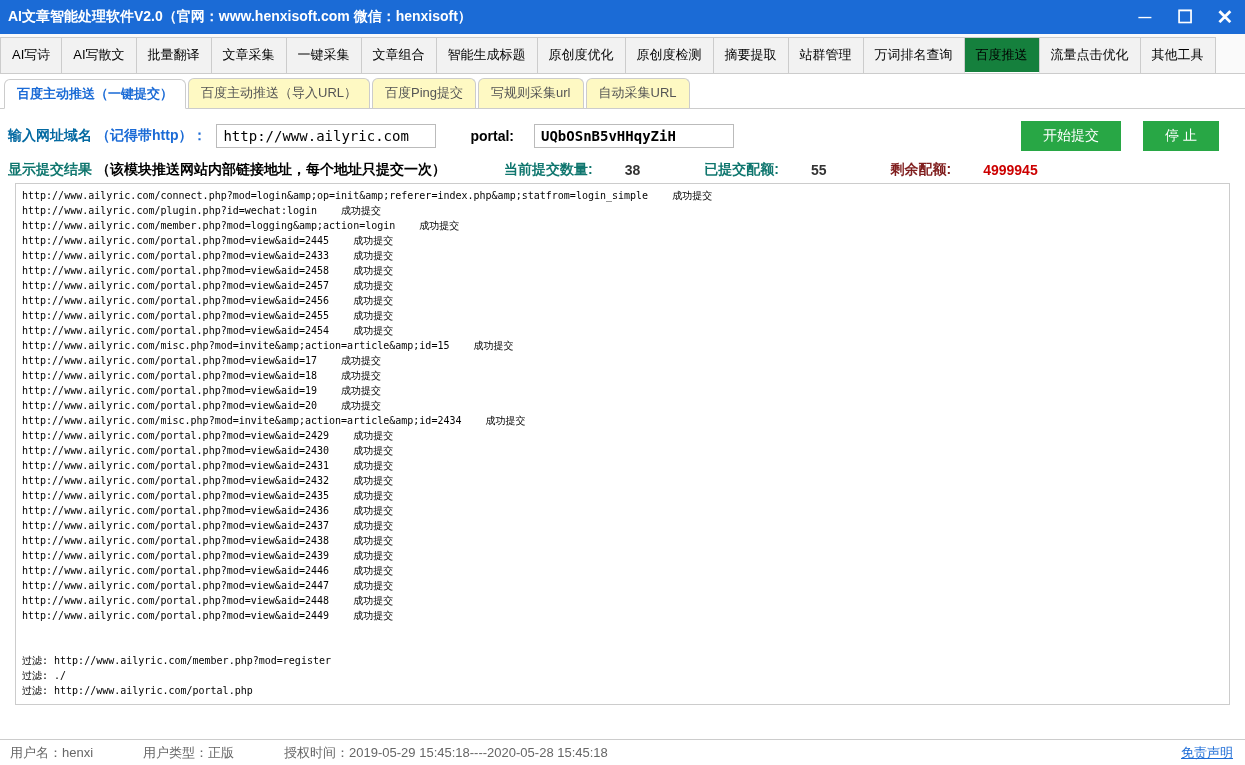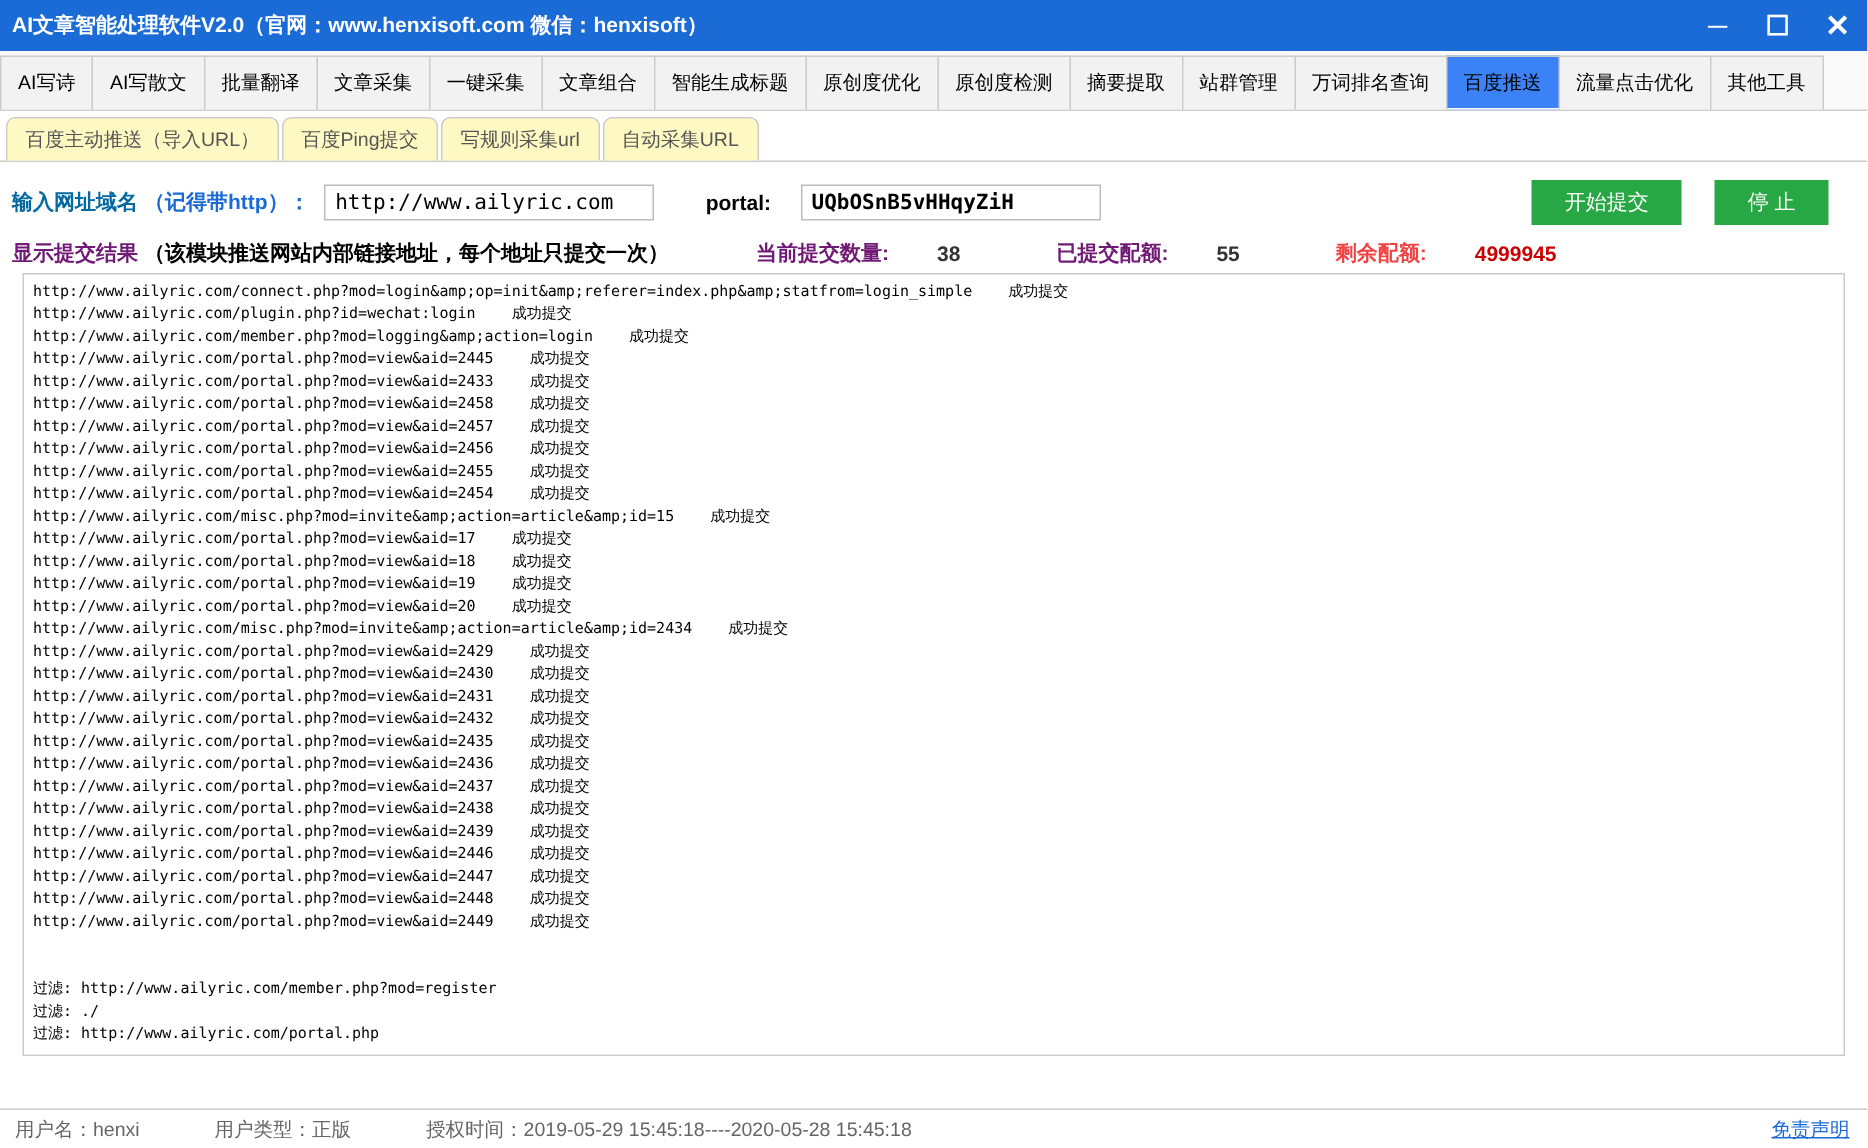--- a/index.html
+++ b/index.html
@@ -3,37 +3,37 @@
 <meta charset="utf-8">
 <style>
 * { box-sizing: border-box; margin: 0; padding: 0; }
 body { font-family: "Microsoft YaHei", "SimSun", sans-serif; font-size: 13px; background: #fff; width: 1245px; height: 765px; overflow: hidden; position: relative; }
 .titlebar { background: #1b6bd6; color: #fff; height: 34px; display: flex; align-items: center; padding: 0 8px; font-weight: bold; font-size: 14px; position: relative; }
 .titlebar .controls { position: absolute; right: 0; top: 0; display: flex; height: 34px; }
 .titlebar .ctrl { width: 40px; height: 34px; display: flex; align-items: center; justify-content: center; cursor: pointer; font-size: 18px; }
 .titlebar .ctrl.close { font-size: 20px; }
 .tabbar-main { display: flex; border-bottom: 1px solid #ccc; background: #fafafa; flex-wrap: wrap; }
 .tabbar-main .tab { border: 1px solid #ccc; border-bottom: none; padding: 8px 11px; background: #f2f2f2; cursor: pointer; font-size: 13px; margin-right: -1px; margin-top: 3px; }
-.tabbar-main .tab.active { background: #3b82f6; border-bottom: 1px solid #fff; position: relative; z-index: 2; color: #000; }
+.tabbar-main .tab.active { background: #15803d; border-bottom: 1px solid #fff; position: relative; z-index: 2; color: #000; }
 .tabbar-sub { display: flex; border-bottom: 1px solid #ccc; background: #fff; padding-left: 4px; }
 .tabbar-sub .subtab { border: 1px solid #ccc; border-bottom: none; border-radius: 6px 6px 0 0; padding: 5px 12px; background: #fef9c3; cursor: pointer; font-size: 13px; margin-right: 2px; margin-top: 4px; color: #555; }
 .tabbar-sub .subtab.active { background: #fff; color: #1b6bd6; font-weight: bold; border-bottom: 1px solid #fff; position: relative; top: 1px; }
 .inputbar { display: flex; align-items: center; padding: 12px 8px 10px 8px; gap: 4px; }
 .inputbar .lbl { font-weight: bold; color: #0369a1; font-size: 14px; }
 .inputbar .hint { font-weight: bold; color: #1b6bd6; font-size: 14px; }
 .inputbar input[type=text] { border: 1px solid #bbb; padding: 3px 6px; font-family: "SimSun", monospace; font-size: 14px; height: 24px; }
 .inputbar .url-in { width: 220px; margin-left: 6px; margin-right: 30px; }
 .inputbar .token-lbl { font-weight: bold; font-size: 14px; margin-right: 16px; }
 .inputbar .token-in { width: 200px; font-weight: bold; }
 .inputbar .spacer { flex: 1; }
 .inputbar .btn { border: none; color: #fff; padding: 6px 22px; font-size: 14px; cursor: pointer; margin-right: 18px; }
 .inputbar .btn.start { background: #28a745; }
 .inputbar .btn.stop { background: #28a745; }
 .statusbar-results { display: flex; align-items: center; padding: 0 8px 4px 8px; font-size: 14px; gap: 4px; }
-.statusbar-results .l1 { font-weight: bold; color: #701a75; }
+.statusbar-results .l1 { font-weight: bold; color: #0f766e; }
 .statusbar-results .l2 { font-weight: bold; color: #000; }
 .statusbar-results .gap { width: 50px; }
 .statusbar-results .numred { color: #c00; font-weight: bold; margin: 0 6px; }
 .statusbar-results .num { color: #333; font-weight: bold; margin: 0 6px 0 28px; }
 .logarea { border: 1px solid #ccc; margin: 0 15px; height: 522px; overflow-y: scroll; font-family: "SimSun", monospace; font-size: 10px; line-height: 15px; padding: 4px 6px; white-space: pre; position: relative; }
 .logarea::-webkit-scrollbar { width: 17px; }
 .logarea::-webkit-scrollbar-track { background: #f0f0f0; }
 .logarea::-webkit-scrollbar-thumb { background: #c0c0c0; border: 1px solid #a0a0a0; }
 .footer { position: absolute; bottom: 0; left: 0; right: 0; height: 26px; border-top: 1px solid #ccc; display: flex; align-items: center; padding: 0 10px; font-size: 13px; color: #666; }
 .footer .fitem { margin-right: 50px; }
@@ -63,20 +63,21 @@
     <div class="tab">原创度检测</div>
     <div class="tab">摘要提取</div>
     <div class="tab">站群管理</div>
     <div class="tab">万词排名查询</div>
     <div class="tab active">百度推送</div>
     <div class="tab">流量点击优化</div>
     <div class="tab">其他工具</div>
   </div>
 
 <div class="tabbar-sub" id="subTabs">
+    <div class="subtab active">百度主动推送（一键提交）</div>
     <div class="subtab">百度主动推送（导入URL）</div>
     <div class="subtab">百度Ping提交</div>
     <div class="subtab">写规则采集url</div>
     <div class="subtab">自动采集URL</div>
   </div>
 
 <div class="inputbar">
   <span class="lbl">输入网址域名</span>
   <span class="hint">（记得带http）：</span>
   <input type="text" class="url-in" value="http://www.ailyric.com" style="">
@@ -90,21 +91,21 @@
 <div class="statusbar-results">
   <span class="l1">显示提交结果</span>
   <span class="l2">（该模块推送网站内部链接地址，每个地址只提交一次）</span>
   <span class="gap"></span>
   <span class="l1">当前提交数量:</span>
   <span class="num">38</span>
   <span class="gap"></span>
   <span class="l1">已提交配额:</span>
   <span class="num">55</span>
   <span class="gap"></span>
-  <span class="l1" style="color:#ef4444">剩余配额:</span>
+  <span class="l1" style="color:#7f1d1d">剩余配额:</span>
   <span class="numred" style="margin-left:28px">4999945</span>
 </div>
 
 <div class="logarea">http://www.ailyric.com/connect.php?mod=login&amp;amp;op=init&amp;amp;referer=index.php&amp;amp;statfrom=login_simple    成功提交
 http://www.ailyric.com/plugin.php?id=wechat:login    成功提交
 http://www.ailyric.com/member.php?mod=logging&amp;amp;action=login    成功提交
 http://www.ailyric.com/portal.php?mod=view&amp;aid=2445    成功提交
 http://www.ailyric.com/portal.php?mod=view&amp;aid=2433    成功提交
 http://www.ailyric.com/portal.php?mod=view&amp;aid=2458    成功提交
 http://www.ailyric.com/portal.php?mod=view&amp;aid=2457    成功提交

